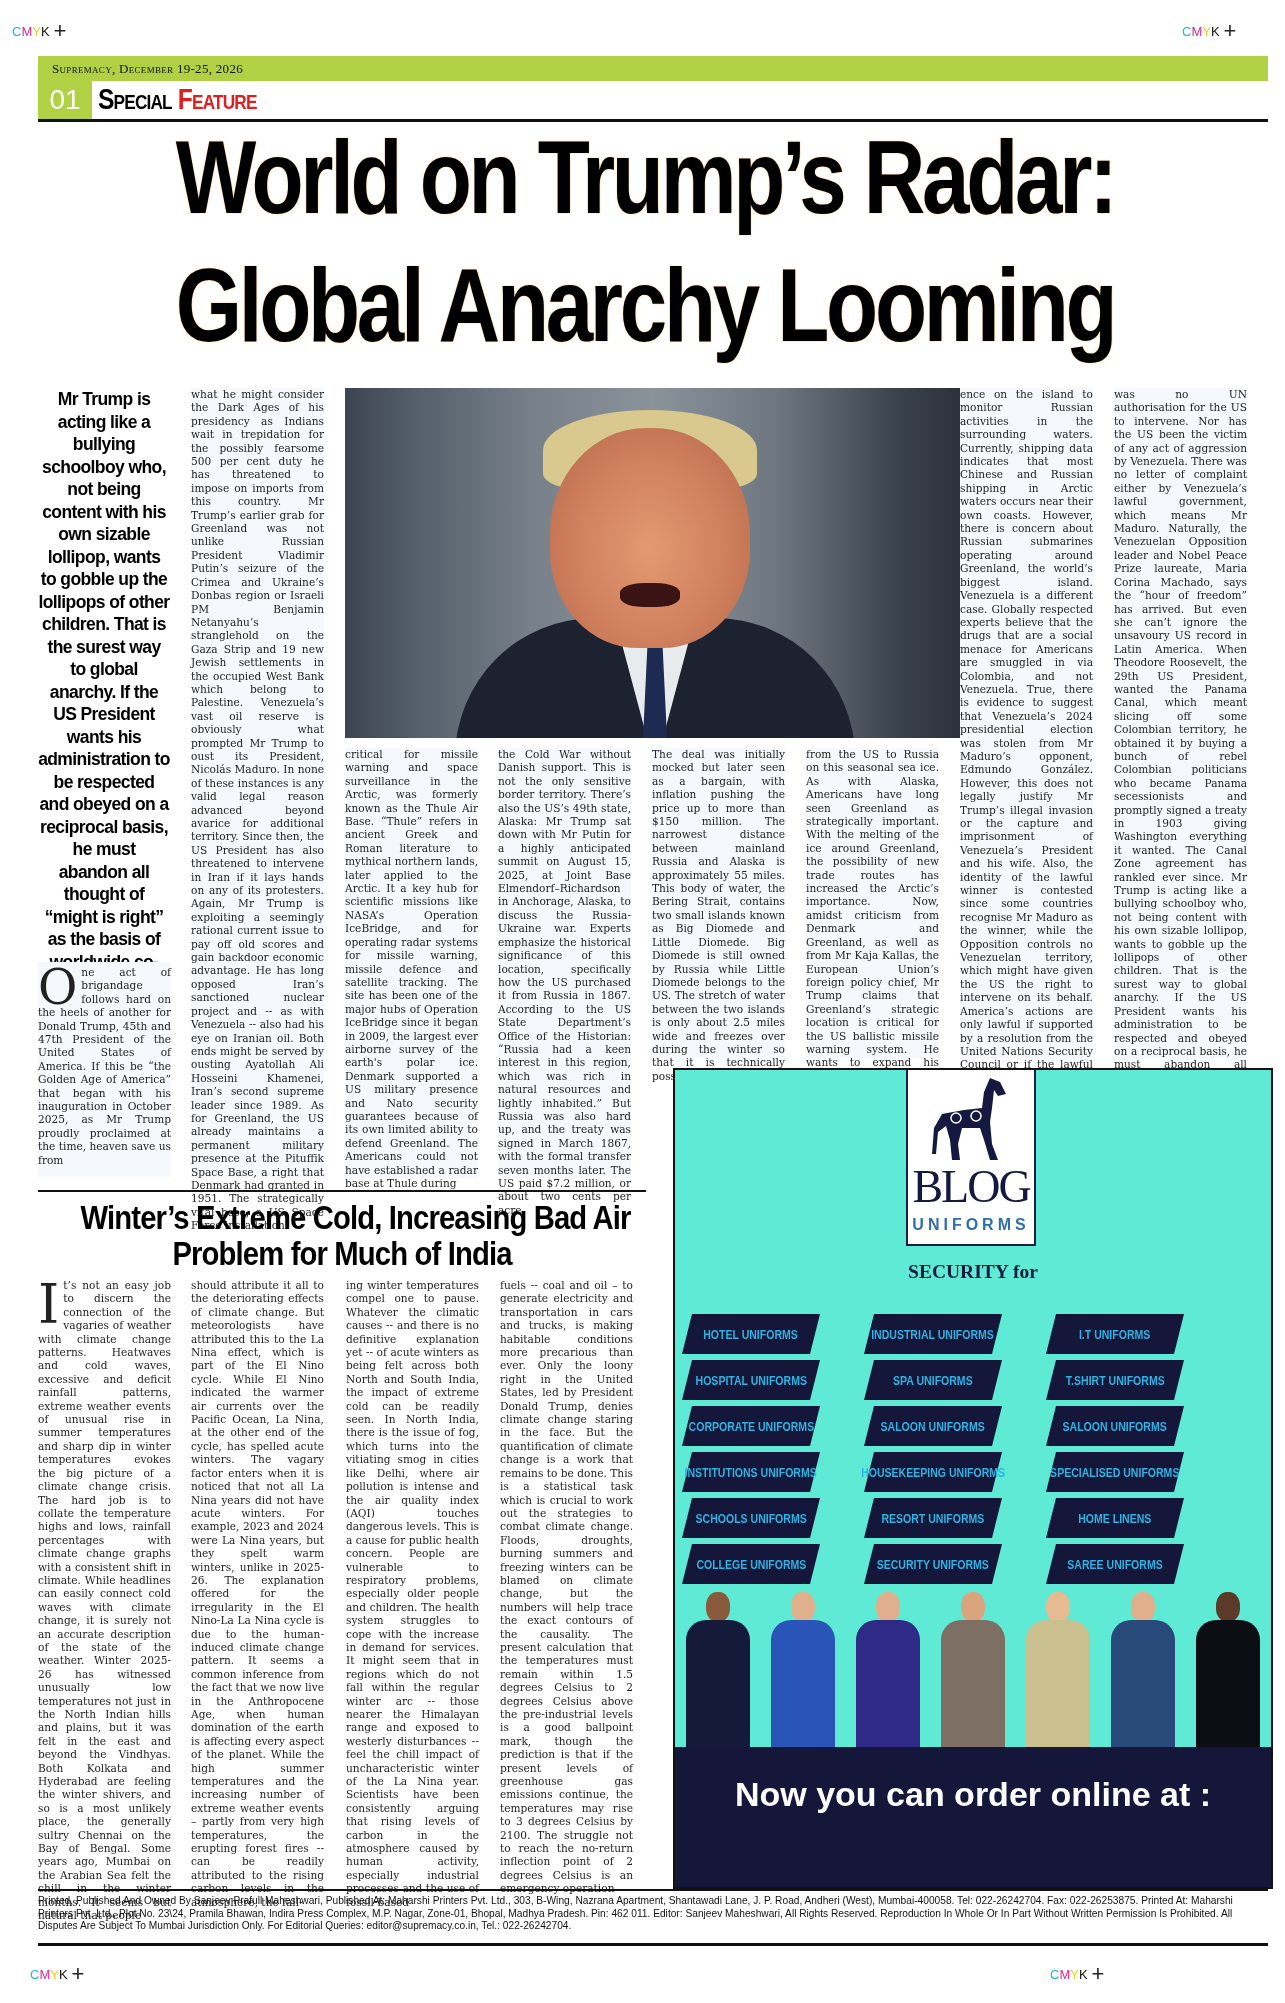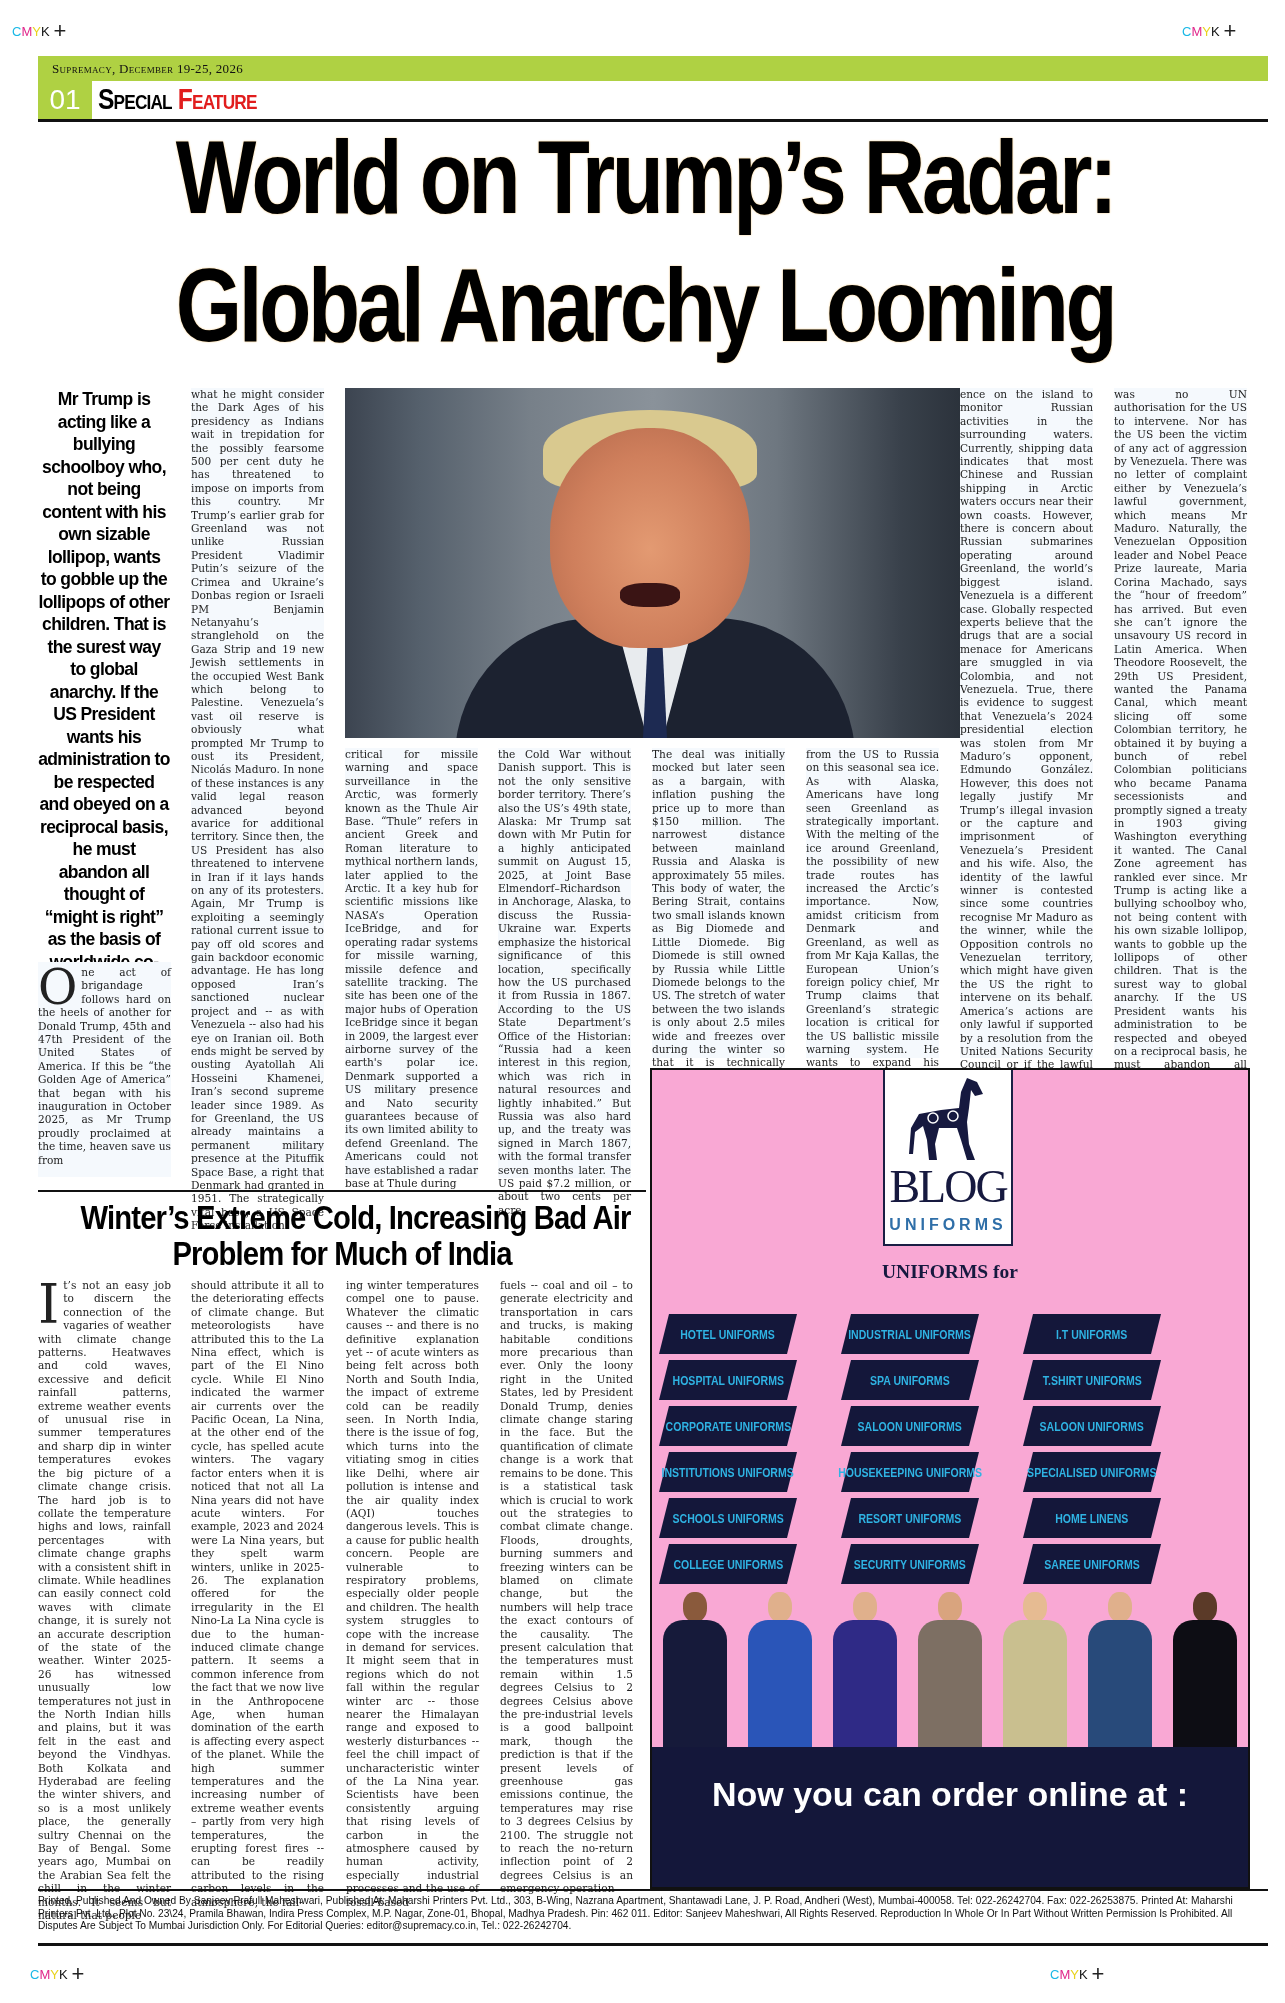--- a/index.html
+++ b/index.html
@@ -28,21 +28,21 @@
   .dropcap { float: left; font-size: 48px; line-height: 38px; margin-right: 4px; margin-top: 2px; font-family: "DejaVu Serif", serif; }
 
   .photo { position: absolute; left: 345px; top: 388px; width: 617px; height: 350px; overflow: hidden; background: linear-gradient(90deg, #3c4450 0%, #55606c 12%, #778089 30%, #8a929a 50%, #6e7780 70%, #39414b 90%, #2b323b 100%); }
   .photo .suit { position: absolute; left: 110px; top: 230px; width: 400px; height: 150px; background: #1c2230; border-radius: 140px 140px 0 0; }
   .photo .shirt { position: absolute; left: 270px; top: 230px; width: 80px; height: 120px; background: #e8ebee; clip-path: polygon(0 0, 100% 0, 60% 100%, 40% 100%); }
   .photo .tie { position: absolute; left: 298px; top: 250px; width: 24px; height: 100px; background: #1d2a52; clip-path: polygon(20% 0, 80% 0, 100% 100%, 0 100%); }
   .photo .face { position: absolute; left: 205px; top: 40px; width: 200px; height: 220px; background: radial-gradient(ellipse at 50% 55%, #e39a72 0%, #cf7f5c 55%, #b06649 100%); border-radius: 48% 48% 44% 44%; }
   .photo .hair { position: absolute; left: 198px; top: 22px; width: 214px; height: 80px; background: #d9c98f; border-radius: 50% 50% 20% 20%; }
   .photo .mouth { position: absolute; left: 275px; top: 195px; width: 60px; height: 24px; background: #3a1414; border-radius: 40%; }
 
-  .ad { position: absolute; left: 650px; top: 1068px; width: 600px; height: 821px; border: 2px solid #111; background: #f9a8d4; overflow: hidden; padding-left: 12px; }
+  .ad { position: absolute; left: 673px; top: 1068px; width: 600px; height: 821px; border: 2px solid #111; background: #5eead4; overflow: hidden; padding-left: 12px; }
   .ad .logo { position: absolute; left: 231px; top: 0; width: 130px; height: 176px; border: 2px solid #1a1f44; border-top: none; background: #fff; text-align: center; }
   .ad .logo .horse { position: absolute; left: 20px; top: 4px; width: 90px; height: 90px; }
   .ad .logo .brand { position: absolute; left: 0; right: 0; top: 90px; font-family: "Liberation Serif", serif; font-size: 46px; color: #16193f; letter-spacing: -2px; }
   .ad .logo .sub { position: absolute; left: 0; right: 0; top: 146px; font-family: "Liberation Sans", sans-serif; font-size: 16px; letter-spacing: 4px; color: #2f6fa8; font-weight: bold; }
   .ad .tag { position: absolute; left: 0; right: 0; top: 190px; text-align: center; font-family: "Liberation Serif", serif; font-size: 19.5px; line-height: 24px; color: #16193f; font-weight: bold; }
   .ad .grid { position: absolute; left: 4px; top: 244px; width: 590px; display: grid; grid-template-columns: 136px 136px 136px; column-gap: 46px; row-gap: 6px; }
   .ad .pill { height: 40px; background: #14173a; transform: skewX(-14deg); display: flex; align-items: center; justify-content: center; margin-left: 8px; }
   .ad .pill span { transform: skewX(14deg) scaleX(0.78); font-family: "Liberation Sans", sans-serif; font-weight: bold; font-size: 13.5px; color: #2fb3e3; white-space: nowrap; }
   .ad .models { position: absolute; left: 0; top: 520px; width: 596px; height: 160px; display: flex; justify-content: space-around; align-items: flex-end; }
   .ad .model { position: relative; width: 72px; height: 158px; }
@@ -119,21 +119,21 @@
   <div class="logo">
     <svg class="horse" viewBox="0 0 90 90">
       <path d="M62 4 L72 8 L78 20 L70 22 L66 16 L64 34 L62 48 L64 70 L70 86 L62 86 L56 66 L52 54 L34 54 L30 70 L32 86 L24 86 L22 66 L18 52 L10 58 L8 80 L4 80 L6 54 L14 40 L36 36 L54 34 L56 18 Z" fill="#16193f"></path>
       <circle cx="28" cy="44" r="5" fill="none" stroke="#fff" stroke-width="1.5"></circle>
       <circle cx="48" cy="42" r="5" fill="none" stroke="#fff" stroke-width="1.5"></circle>
     </svg>
     <div class="brand">BLOG</div>
     <div class="sub">UNIFORMS</div>
   </div>
   <div class="tag">
-    <div>UNIFORMS for</div>
+    <div>SECURITY for</div>
   </div>
   <div class="grid" id="ad-grid">
       <div class="pill">
         <span>HOTEL UNIFORMS</span>
       </div>
       <div class="pill">
         <span>INDUSTRIAL UNIFORMS</span>
       </div>
       <div class="pill">
         <span>I.T  UNIFORMS</span>

